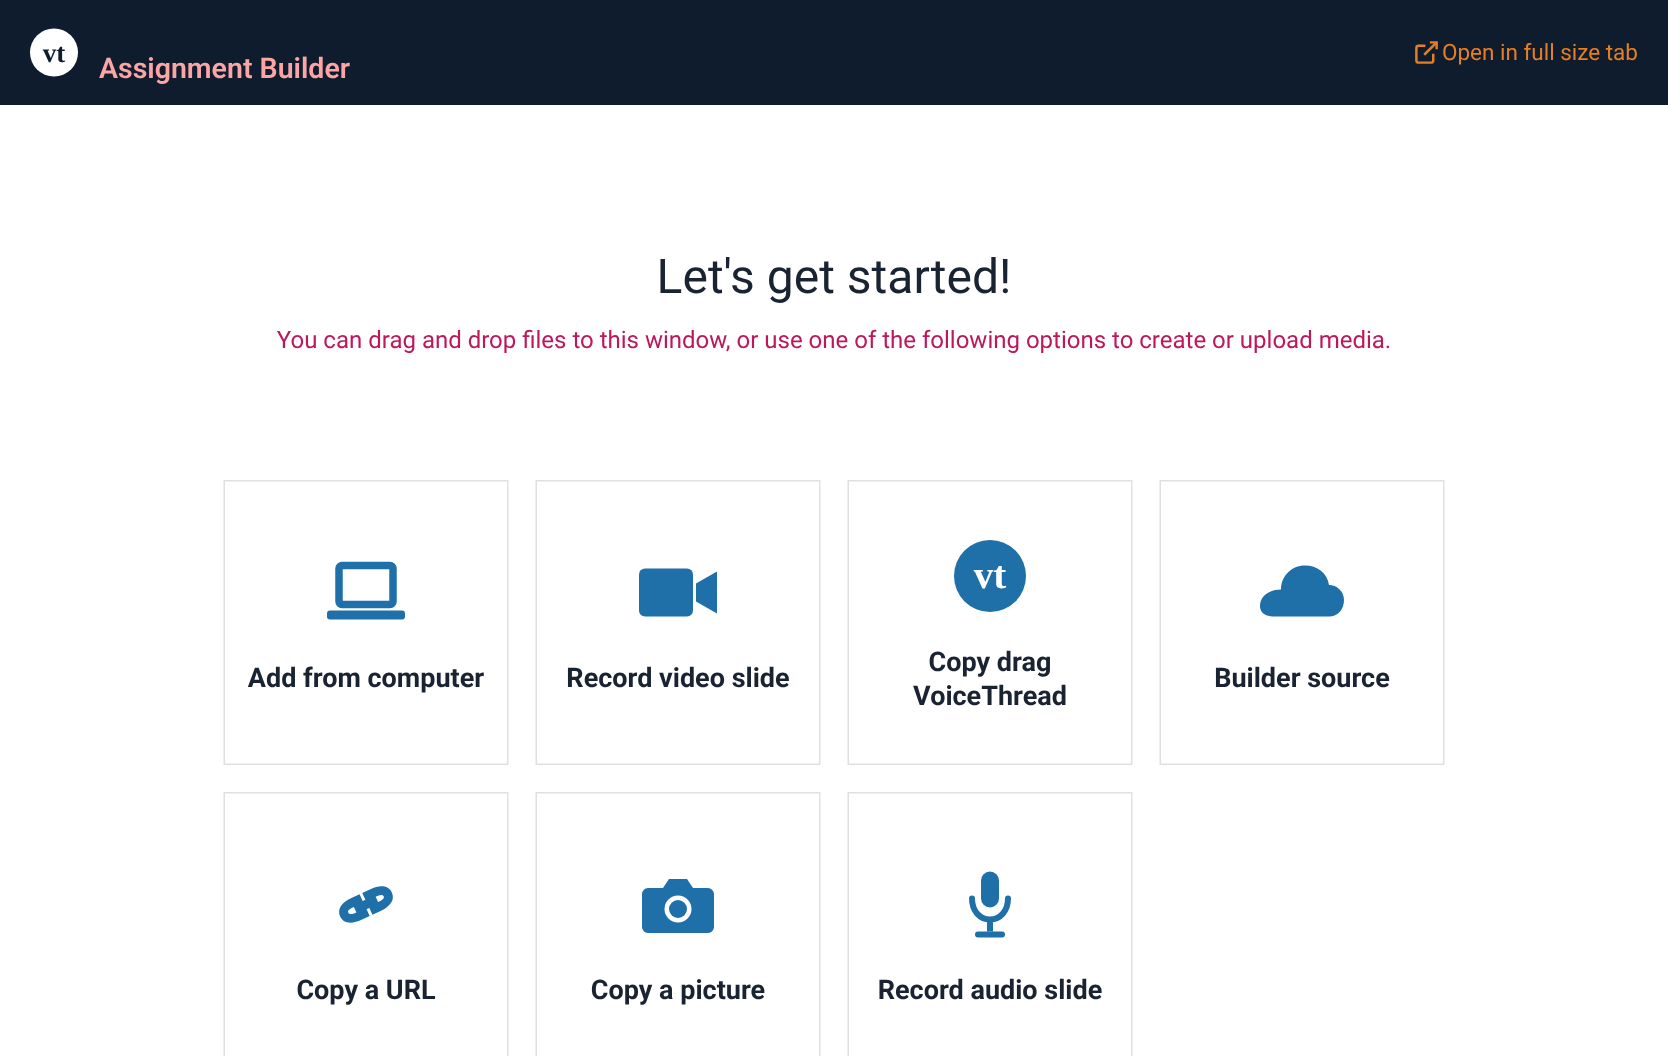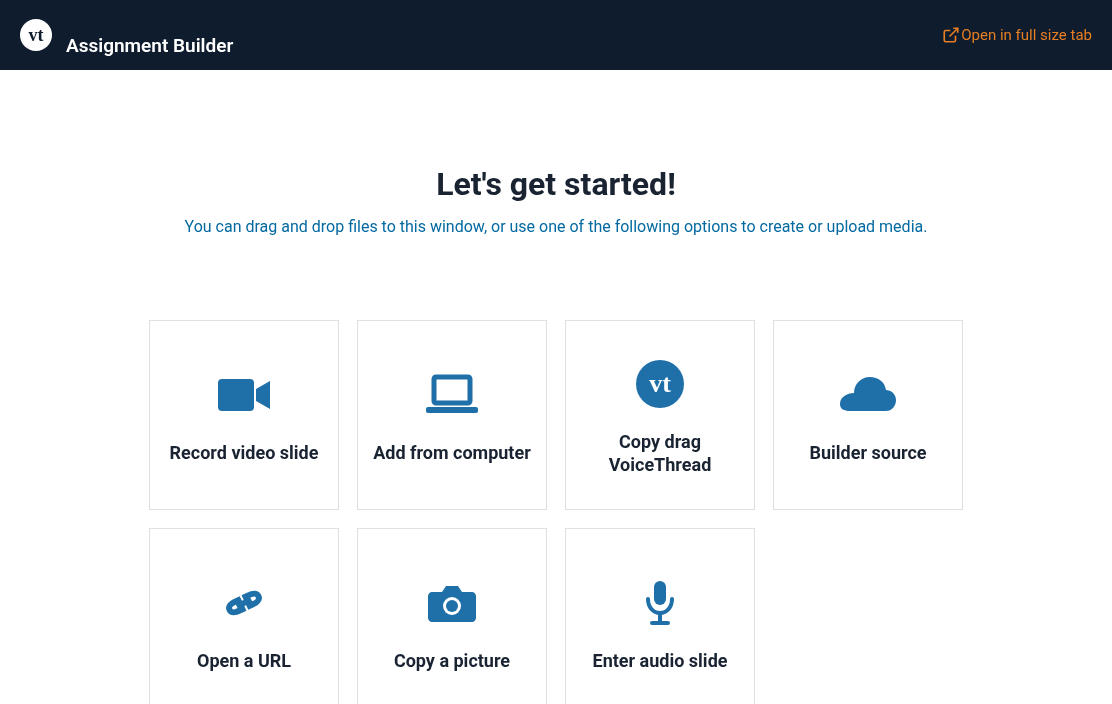--- a/index.html
+++ b/index.html
@@ -35,21 +35,21 @@
       border-radius: 50%;
       display: flex;
       align-items: center;
       justify-content: center;
       font-weight: bold;
       font-size: 18px;
       color: #0f1c2e;
       font-family: Georgia, serif;
     }
     .header-title {
-      color: #ffffff;
+      color: #fca5a5;
       font-size: 19px;
       font-weight: 600;
       margin-top: 20px;
     }
     .header-right {
       display: flex;
       align-items: center;
       gap: 1px;
       color: #e67e22;
       font-size: 15px;
@@ -58,27 +58,27 @@
     .header-right svg {
       width: 18px;
       height: 18px;
     }
     .main {
       padding-top: 95px;
       text-align: center;
     }
     .page-title {
       font-size: 32px;
-      font-weight: 700;
+      font-weight: 400;
       color: #1a2332;
       margin-bottom: 14px;
     }
     .page-subtitle {
       font-size: 16px;
-      color: #0369a1;
+      color: #be185d;
       font-weight: 400;
     }
     .cards-grid {
       display: grid;
       grid-template-columns: repeat(4, 190px);
       gap: 18px;
       justify-content: center;
       margin-top: 84px;
       padding: 0 20px;
     }
@@ -144,36 +144,36 @@
 </div>
 
 <div class="main">
   <h1 class="page-title">Let's get started!</h1>
   <p class="page-subtitle">You can drag and drop files to this window, or use one of the following options to create or upload media.</p>
 
   <div class="cards-grid">
 
     <div class="card">
       <div class="card-icon">
+        <svg width="60" height="48" viewBox="0 0 60 48">
+          <rect x="12" y="6" width="36" height="26" rx="2" fill="none" stroke="#1f6fa8" stroke-width="5"></rect>
+          <rect x="4" y="36" width="52" height="6" rx="2" fill="#1f6fa8"></rect>
+        </svg>
+      </div>
+      <div class="card-label">Add from computer</div>
+    </div>
+
+    <div class="card">
+      <div class="card-icon">
         <svg width="56" height="40" viewBox="0 0 56 40">
           <rect x="2" y="4" width="36" height="32" rx="4" fill="#1f6fa8"></rect>
           <path d="M40 14 L54 6 L54 34 L40 26 Z" fill="#1f6fa8"></path>
         </svg>
       </div>
       <div class="card-label">Record video slide</div>
-    </div>
-
-    <div class="card">
-      <div class="card-icon">
-        <svg width="60" height="48" viewBox="0 0 60 48">
-          <rect x="12" y="6" width="36" height="26" rx="2" fill="none" stroke="#1f6fa8" stroke-width="5"></rect>
-          <rect x="4" y="36" width="52" height="6" rx="2" fill="#1f6fa8"></rect>
-        </svg>
-      </div>
-      <div class="card-label">Add from computer</div>
     </div>
 
     <div class="card">
       <div class="card-icon">
         <div class="vt-circle">vt</div>
       </div>
       <div class="card-label">Copy drag VoiceThread</div>
     </div>
 
     <div class="card">
@@ -186,21 +186,21 @@
     </div>
 
     <div class="card">
       <div class="card-icon">
         <svg width="54" height="40" viewBox="0 0 54 40">
           <path d="M20 12 C14 12 8 14 8 20 C8 26 14 28 20 28 L26 28 L26 22 L20 22 C17 22 14 22 14 20 C14 18 17 18 20 18 L26 18 L26 12 Z" fill="#1f6fa8" transform="rotate(-25 27 20)"></path>
           <path d="M34 12 C40 12 46 14 46 20 C46 26 40 28 34 28 L28 28 L28 22 L34 22 C37 22 40 22 40 20 C40 18 37 18 34 18 L28 18 L28 12 Z" fill="#1f6fa8" transform="rotate(-25 27 20)"></path>
           <rect x="19" y="17" width="16" height="6" fill="#1f6fa8" transform="rotate(-25 27 20)"></rect>
         </svg>
       </div>
-      <div class="card-label">Open a URL</div>
+      <div class="card-label">Copy a URL</div>
     </div>
 
     <div class="card">
       <div class="card-icon">
         <svg width="52" height="42" viewBox="0 0 52 42">
           <path d="M6 10 L16 10 L20 4 L32 4 L36 10 L46 10 C48 10 50 12 50 14 L50 36 C50 38 48 40 46 40 L6 40 C4 40 2 38 2 36 L2 14 C2 12 4 10 6 10 Z" fill="#1f6fa8"></path>
           <circle cx="26" cy="24" r="9" fill="#ffffff"></circle>
           <circle cx="26" cy="24" r="6" fill="#1f6fa8"></circle>
         </svg>
       </div>
@@ -209,17 +209,17 @@
 
     <div class="card">
       <div class="card-icon">
         <svg width="36" height="48" viewBox="0 0 36 48">
           <rect x="12" y="2" width="12" height="24" rx="6" fill="#1f6fa8"></rect>
           <path d="M6 20 C6 28 11 34 18 34 C25 34 30 28 30 20" fill="none" stroke="#1f6fa8" stroke-width="4" stroke-linecap="round"></path>
           <line x1="18" y1="34" x2="18" y2="42" stroke="#1f6fa8" stroke-width="4"></line>
           <line x1="10" y1="44" x2="26" y2="44" stroke="#1f6fa8" stroke-width="4" stroke-linecap="round"></line>
         </svg>
       </div>
-      <div class="card-label">Enter audio slide</div>
+      <div class="card-label">Record audio slide</div>
     </div>
 
   </div>
 </div>
 
 </body></html>

